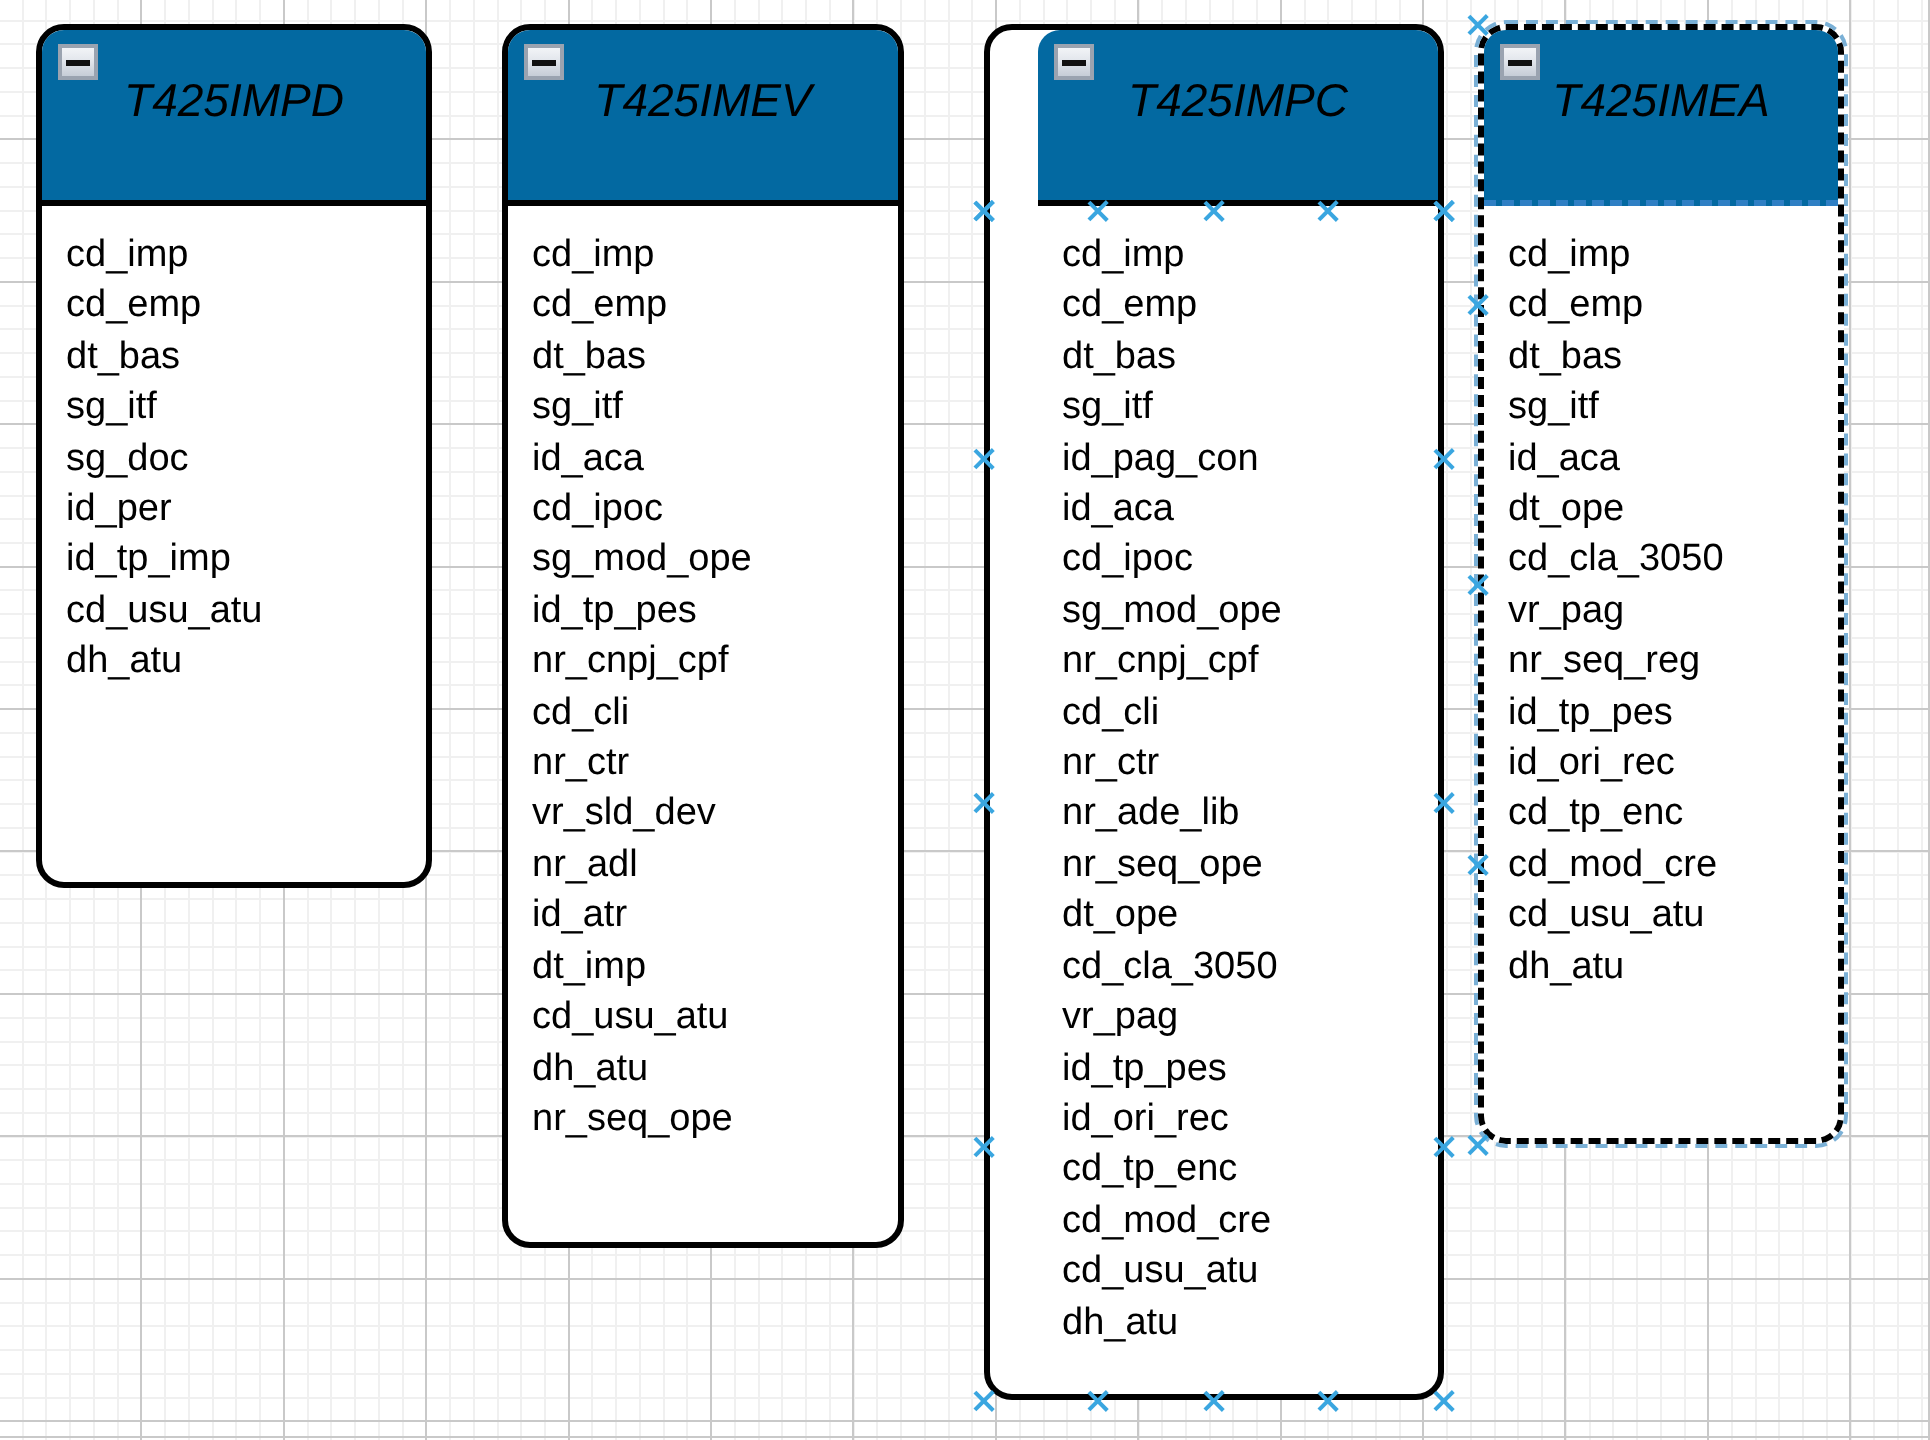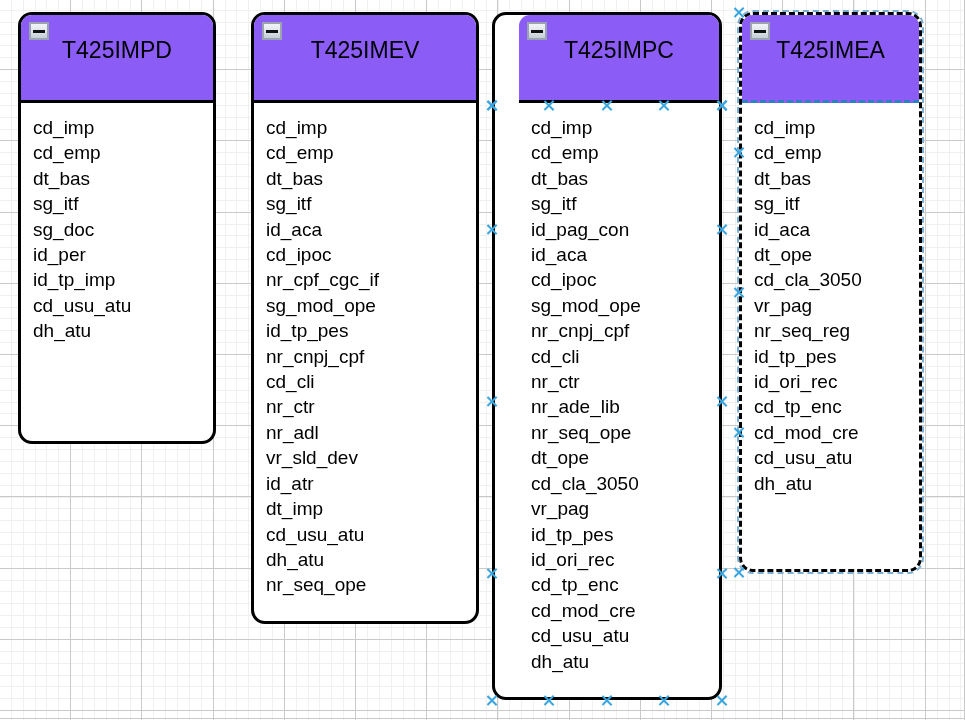--- a/index.html
+++ b/index.html
@@ -46,22 +46,23 @@
     border-width: 3px;
     outline: 2px dashed #7ab0d6;
     outline-offset: 0px;
   }
 
   .entity-header {
     position: relative;
     box-sizing: border-box;
     height: 88px;
     border-bottom: 3px solid #000000;
-    background: #8b5cf6;
+    background: #0369a1;
     border-radius: 11px 11px 0 0;
+    font-style: italic;
   }
   .entity.selected-dashed .entity-header {
     border-bottom: 3px dashed #2f7fc4;
   }
 
   .collapse-icon {
     position: absolute;
     left: 8px;
     top: 7px;
     width: 20px;
@@ -142,40 +143,39 @@
         <span class="attr">cd_emp</span>
         <span class="attr">dt_bas</span>
         <span class="attr">sg_itf</span>
         <span class="attr">sg_doc</span>
         <span class="attr">id_per</span>
         <span class="attr">id_tp_imp</span>
         <span class="attr">cd_usu_atu</span>
         <span class="attr">dh_atu</span>
       </div>
     </div>
-    <div class="entity" style="left: 251px; top: 12px; width: 228px; height: 612px;">
+    <div class="entity" style="left: 251px; top: 12px; width: 201px; height: 612px;">
       <div class="entity-header">
         <span class="collapse-icon"></span>
         <span class="entity-title">T425IMEV</span>
       </div>
       <div class="entity-body">
         <span class="attr">cd_imp</span>
         <span class="attr">cd_emp</span>
         <span class="attr">dt_bas</span>
         <span class="attr">sg_itf</span>
         <span class="attr">id_aca</span>
         <span class="attr">cd_ipoc</span>
-        <span class="attr">nr_cpf_cgc_if</span>
         <span class="attr">sg_mod_ope</span>
         <span class="attr">id_tp_pes</span>
         <span class="attr">nr_cnpj_cpf</span>
         <span class="attr">cd_cli</span>
         <span class="attr">nr_ctr</span>
+        <span class="attr">vr_sld_dev</span>
         <span class="attr">nr_adl</span>
-        <span class="attr">vr_sld_dev</span>
         <span class="attr">id_atr</span>
         <span class="attr">dt_imp</span>
         <span class="attr">cd_usu_atu</span>
         <span class="attr">dh_atu</span>
         <span class="attr">nr_seq_ope</span>
       </div>
     </div>
     <div class="entity" style="left: 492px; top: 12px; width: 230px; height: 688px; padding-left: 24px;">
       <div class="entity-header">
         <span class="collapse-icon"></span>

